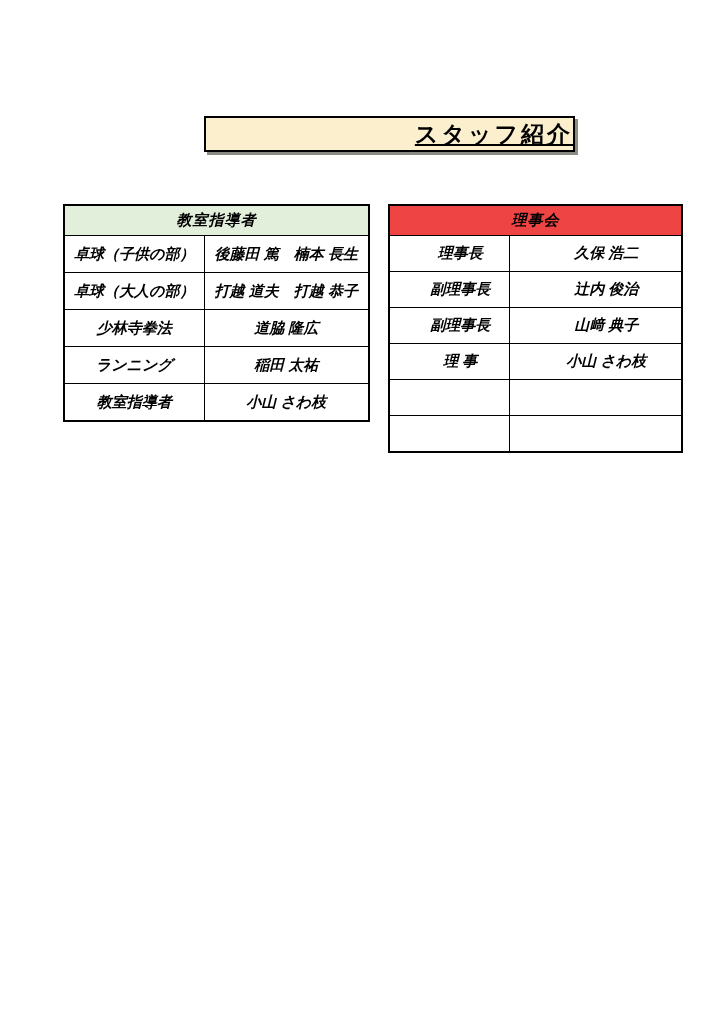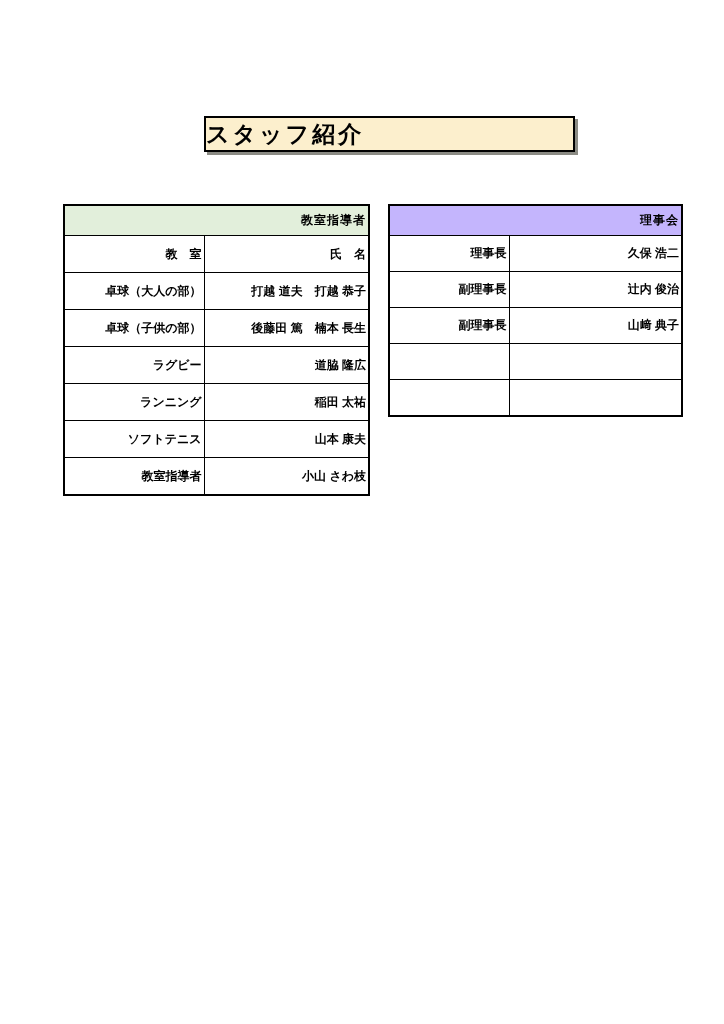--- a/index.html
+++ b/index.html
@@ -24,39 +24,41 @@
   .title-box {
     position: absolute;
     left: 204px;
     top: 116px;
     width: 367px;
     height: 32px;
     border: 2px solid #000000;
     box-shadow: 3px 3px 0 #8b8b84;
     display: flex;
     align-items: center;
-    justify-content: flex-start;
+    justify-content: flex-end;
     font-size: 23px;
     letter-spacing: 3px;
+    text-decoration: underline;
   }
   table.tbl {
     position: absolute;
     border-collapse: collapse;
     table-layout: fixed;
     border: 2px solid #000000;
     font-weight: bold;
   }
   table.tbl th, table.tbl td {
     border: 1.5px solid #000000;
-    text-align: right;
+    text-align: center;
     vertical-align: middle;
     padding: 0 2px;
     white-space: nowrap;
     overflow: hidden;
-    font-size: 12px;
+    font-size: 15px;
+    font-style: italic;
   }
   th.tbl-title {
     font-size: 17px;
     height: 29px;
     letter-spacing: 1px;
   }
   table.tbl-left {
     left: 63px;
     top: 204px;
     width: 305px;
@@ -85,77 +87,73 @@
 
   <table class="tbl tbl-left">
     <colgroup>
       <col style="width:140px">
       <col style="width:165px">
     </colgroup>
     <thead>
       <tr>
         <th colspan="2" class="tbl-title" style="background-color: rgb(226, 239, 219);">教室指導者</th>
       </tr>
-      <tr>
-        <th class="colhead">教　室</th>
-        <th class="colhead">氏　名</th>
-      </tr>
     </thead>
     <tbody>
+        <tr>
+          <td>卓球（子供の部）</td>
+          <td>後藤田 篤　楠本 長生</td>
+        </tr>
         <tr>
           <td>卓球（大人の部）</td>
           <td>打越 道夫　打越 恭子</td>
         </tr>
         <tr>
-          <td>卓球（子供の部）</td>
-          <td>後藤田 篤　楠本 長生</td>
-        </tr>
-        <tr>
-          <td>ラグビー</td>
+          <td>少林寺拳法</td>
           <td>道脇 隆広</td>
         </tr>
         <tr>
           <td>ランニング</td>
           <td>稲田 太祐</td>
-        </tr>
-        <tr>
-          <td>ソフトテニス</td>
-          <td>山本 康夫</td>
         </tr>
         <tr>
           <td>教室指導者</td>
           <td>小山 さわ枝</td>
         </tr>
       </tbody>
   </table>
 
   <table class="tbl tbl-right">
     <colgroup>
       <col style="width:120px">
       <col style="width:173px">
     </colgroup>
     <thead>
       <tr>
-        <th colspan="2" class="tbl-title" style="background-color: #c4b5fd;">理事会</th>
+        <th colspan="2" class="tbl-title" style="background-color: #ef4444;">理事会</th>
       </tr>
     </thead>
     <tbody>
         <tr>
           <td>理事長</td>
           <td>久保 浩二</td>
         </tr>
         <tr>
           <td>副理事長</td>
           <td>辻内 俊治</td>
         </tr>
         <tr>
           <td>副理事長</td>
           <td>山﨑 典子</td>
         </tr>
         <tr>
+          <td>理 事</td>
+          <td>小山 さわ枝</td>
+        </tr>
+        <tr>
           <td></td>
           <td></td>
         </tr>
         <tr>
           <td></td>
           <td></td>
         </tr>
       </tbody>
   </table>
 

